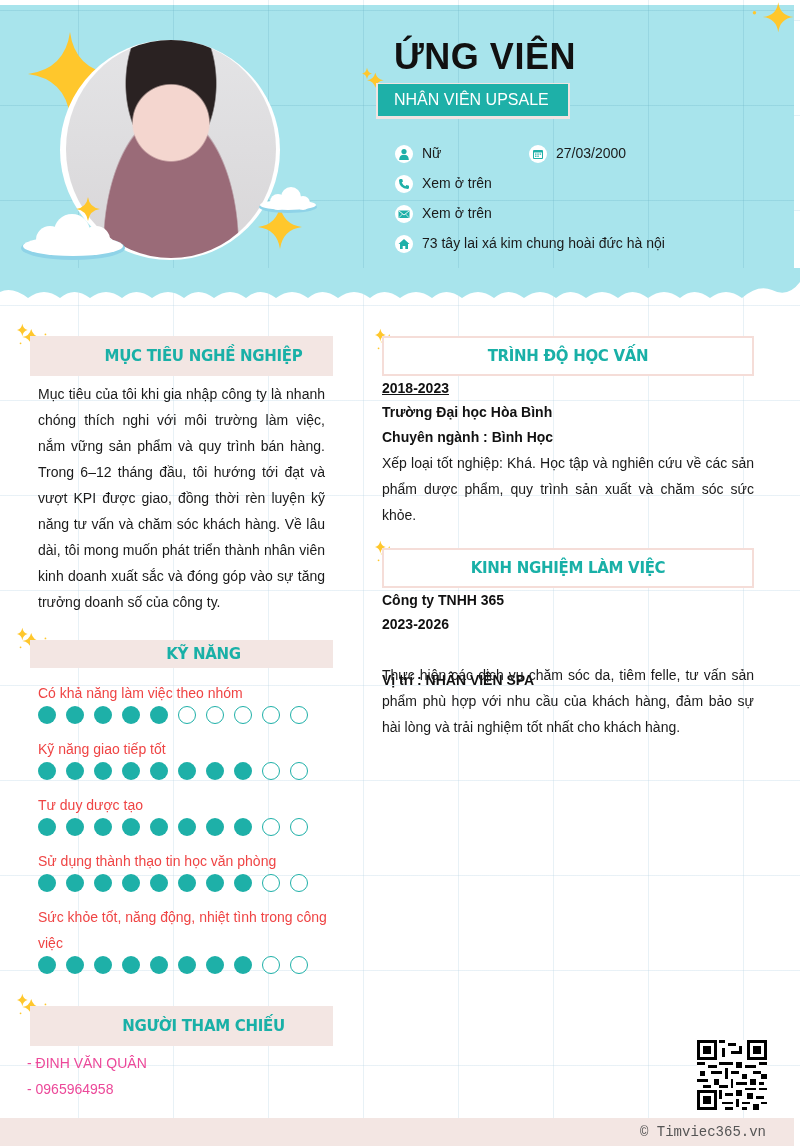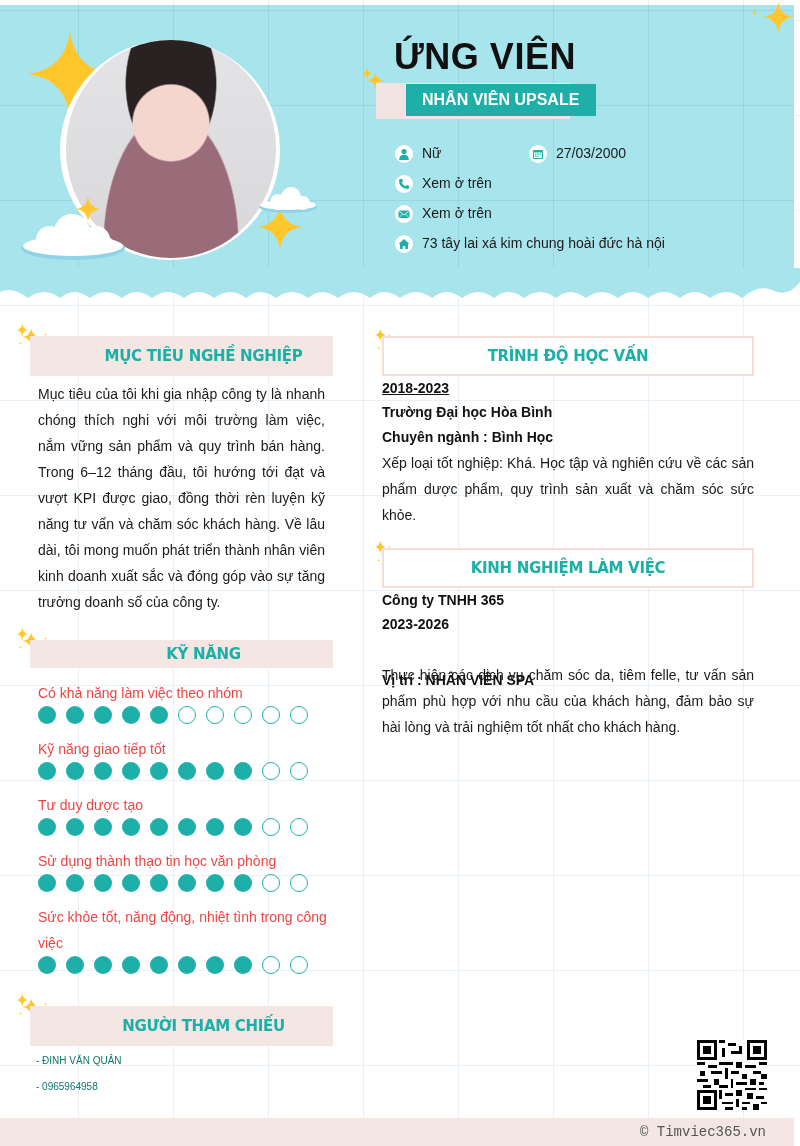--- a/index.html
+++ b/index.html
@@ -32,21 +32,21 @@
   .avatar-ring { position: absolute; left: 60px; top: 40px; width: 220px; height: 220px; border-radius: 50%; background: #ffffff; }
   .avatar { position: absolute; left: 66px; top: 40px; width: 210px; height: 218px; border-radius: 50%; overflow: hidden;
     background: radial-gradient(circle at 50% 38%, #f4d6cf 0 22%, transparent 23%),
                 radial-gradient(ellipse at 50% 20%, #2a2222 0 30%, transparent 31%),
                 radial-gradient(ellipse at 50% 95%, #9a6b78 0 45%, transparent 46%),
                 linear-gradient(#e4e4e6, #d8d6d8); }
 
   .name { position: absolute; left: 394px; top: 36px; font-size: 36px; font-weight: 700; color: #111; letter-spacing: 0.5px; }
   .position-box { position: absolute; left: 376px; top: 83px; width: 194px; height: 36px; background: #f1e4e2; }
   .position { position: absolute; left: 378px; top: 84px; width: 190px; height: 32px; background: #1eb0a8;
-    color: #fff; font-weight: 700; font-size: 16px; line-height: 32px; padding-left: 16px; margin-left: 28px; }
+    color: #fff; font-weight: 400; font-size: 16px; line-height: 32px; padding-left: 16px; }
 
   .info-row { position: absolute; display: flex; align-items: flex-start; font-size: 14px; color: #1a1a1a; }
   .info-icon { width: 18px; height: 18px; border-radius: 50%; background: #ffffff; display: inline-flex; align-items: center; justify-content: center; margin-right: 9px; }
   .info-icon svg { width: 12px; height: 12px; }
 
   
   .sec-head { position: absolute; display: flex; align-items: center; justify-content: center;
     font-family: "DejaVu Sans", sans-serif; font-weight: 700; font-size: 15px; color: #19b0a7; letter-spacing: -0.3px; }
   .sec-head.filled { background: #f3e6e3; padding-left: 44px; }
   .sec-head.outlined { border: 2px solid #f5ddd8; background: #ffffff; }
@@ -55,21 +55,21 @@
 
   .para { position: absolute; font-size: 14px; line-height: 26px; text-align: justify; color: #1a1a1a; }
   .bold-line { position: absolute; font-size: 14px; font-weight: 700; color: #111; }
 
   .skill-label { position: absolute; left: 38px; width: 292px; font-size: 14px; line-height: 26px; color: #ef4444; }
   .dots { position: absolute; left: 38px; display: flex; gap: 10px; }
   .dot { width: 18px; height: 18px; border-radius: 50%; }
   .dot.on { background: #1eb0a8; }
   .dot.off { border: 1.5px solid #1eb0a8; background: #fff; }
 
-  .ref { position: absolute; left: 36px; font-size: 10px; color: #0f766e; }
+  .ref { position: absolute; left: 27px; font-size: 14px; color: #ec4899; }
 
   .footer { position: absolute; left: 0; top: 1118px; width: 794px; height: 28px; background: #f3e6e3; }
   .footer-text { position: absolute; right: 28px; top: 6px; font-family: "Liberation Mono", "DejaVu Sans Mono", monospace; font-size: 14px; color: #555; }
 
   .qr { position: absolute; left: 697px; top: 1040px; width: 70px; height: 70px; }
 </style>
 </head>
 <body>
 
 <div class="page">

